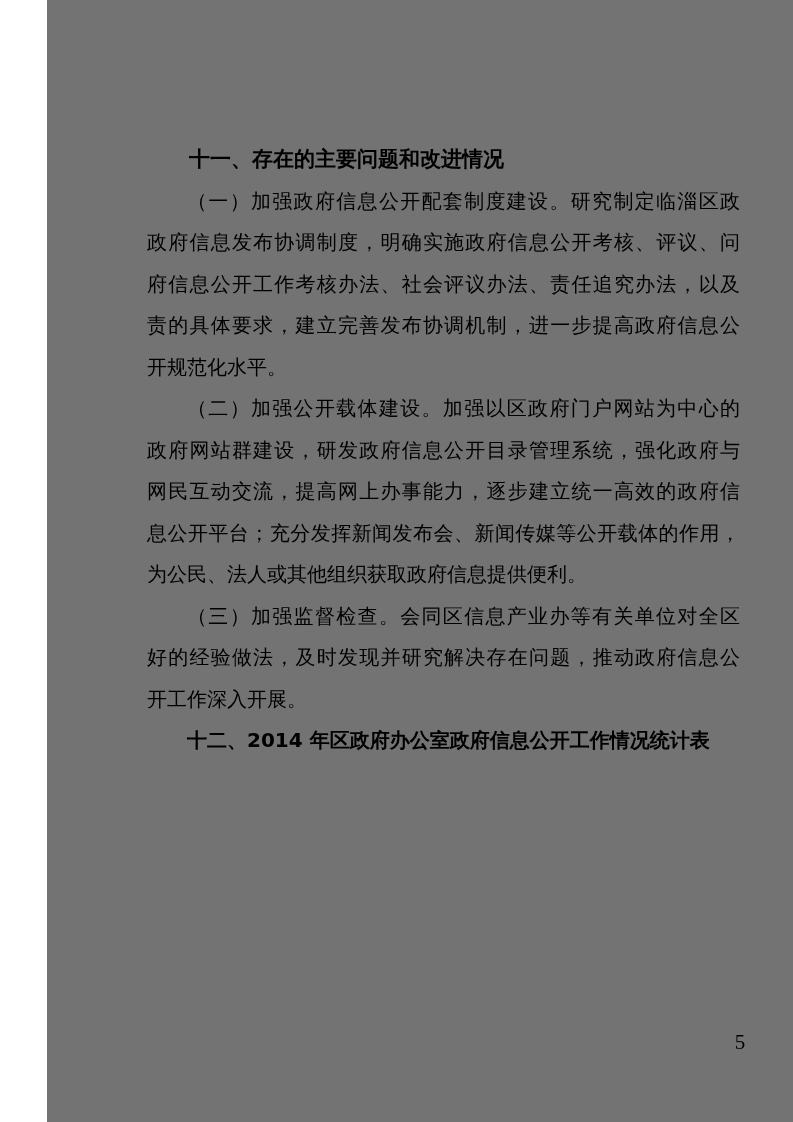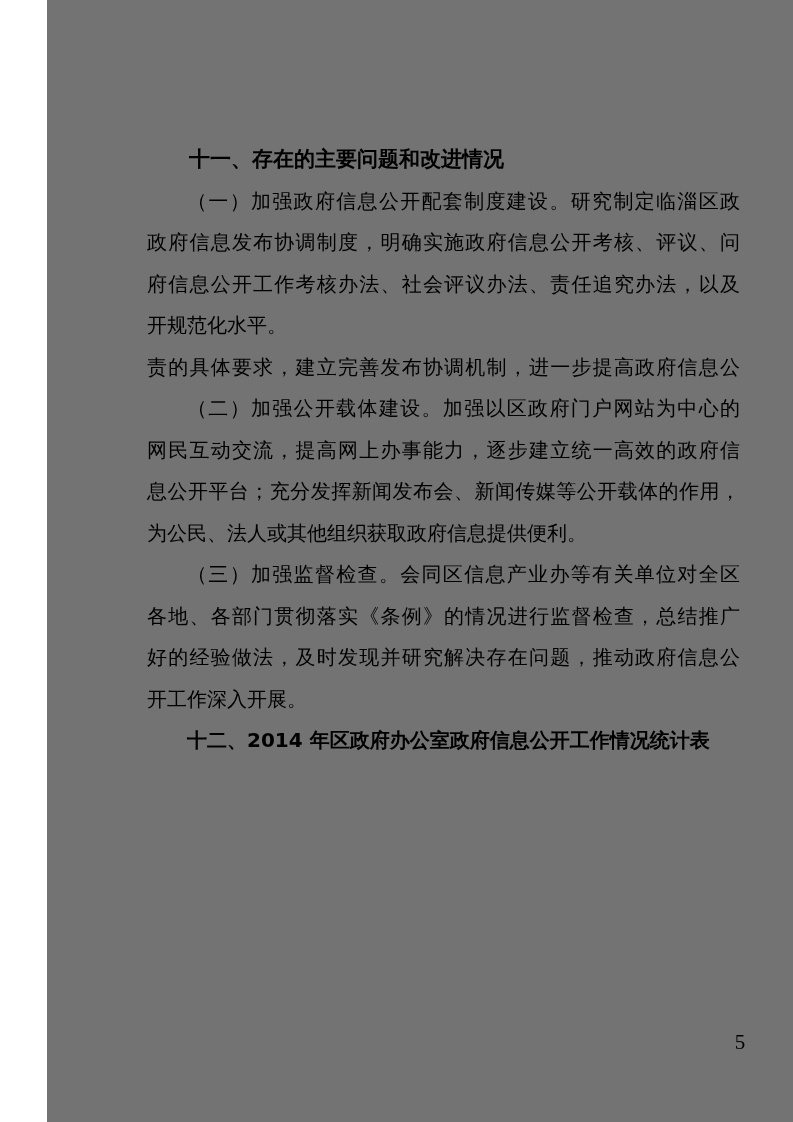--- a/index.html
+++ b/index.html
@@ -72,34 +72,34 @@
 
   <div class="text-block">
 
     <div class="heading h11">十一、存在的主要问题和改进情况</div>
 
 
     <div>
       <div class="line first">（一）加强政府信息公开配套制度建设。研究制定临淄区政</div>
       <div class="line">政府信息发布协调制度，明确实施政府信息公开考核、评议、问</div>
       <div class="line">府信息公开工作考核办法、社会评议办法、责任追究办法，以及</div>
+      <div class="line">责的具体要求，建立完善发布协调机制，进一步提高政府信息公</div>
       <div class="line last">开规范化水平。</div>
-      <div class="line">责的具体要求，建立完善发布协调机制，进一步提高政府信息公</div>
     </div>
 
     <div>
       <div class="line first">（二）加强公开载体建设。加强以区政府门户网站为中心的</div>
+      <div class="line">政府网站群建设，研发政府信息公开目录管理系统，强化政府与</div>
       <div class="line">网民互动交流，提高网上办事能力，逐步建立统一高效的政府信</div>
       <div class="line">息公开平台；充分发挥新闻发布会、新闻传媒等公开载体的作用，</div>
       <div class="line last">为公民、法人或其他组织获取政府信息提供便利。</div>
     </div>
 
     <div>
       <div class="line first">（三）加强监督检查。会同区信息产业办等有关单位对全区</div>
-      <div class="line">各地、各部门贯彻落实《条例》的情况进行监督检查，总结推广</div>
       <div class="line">好的经验做法，及时发现并研究解决存在问题，推动政府信息公</div>
       <div class="line last">开工作深入开展。</div>
     </div>
 
     <div class="heading h12">十二、2014 年区政府办公室政府信息公开工作情况统计表</div>
 
   </div>
 
   <div class="page-number">5</div>
 

